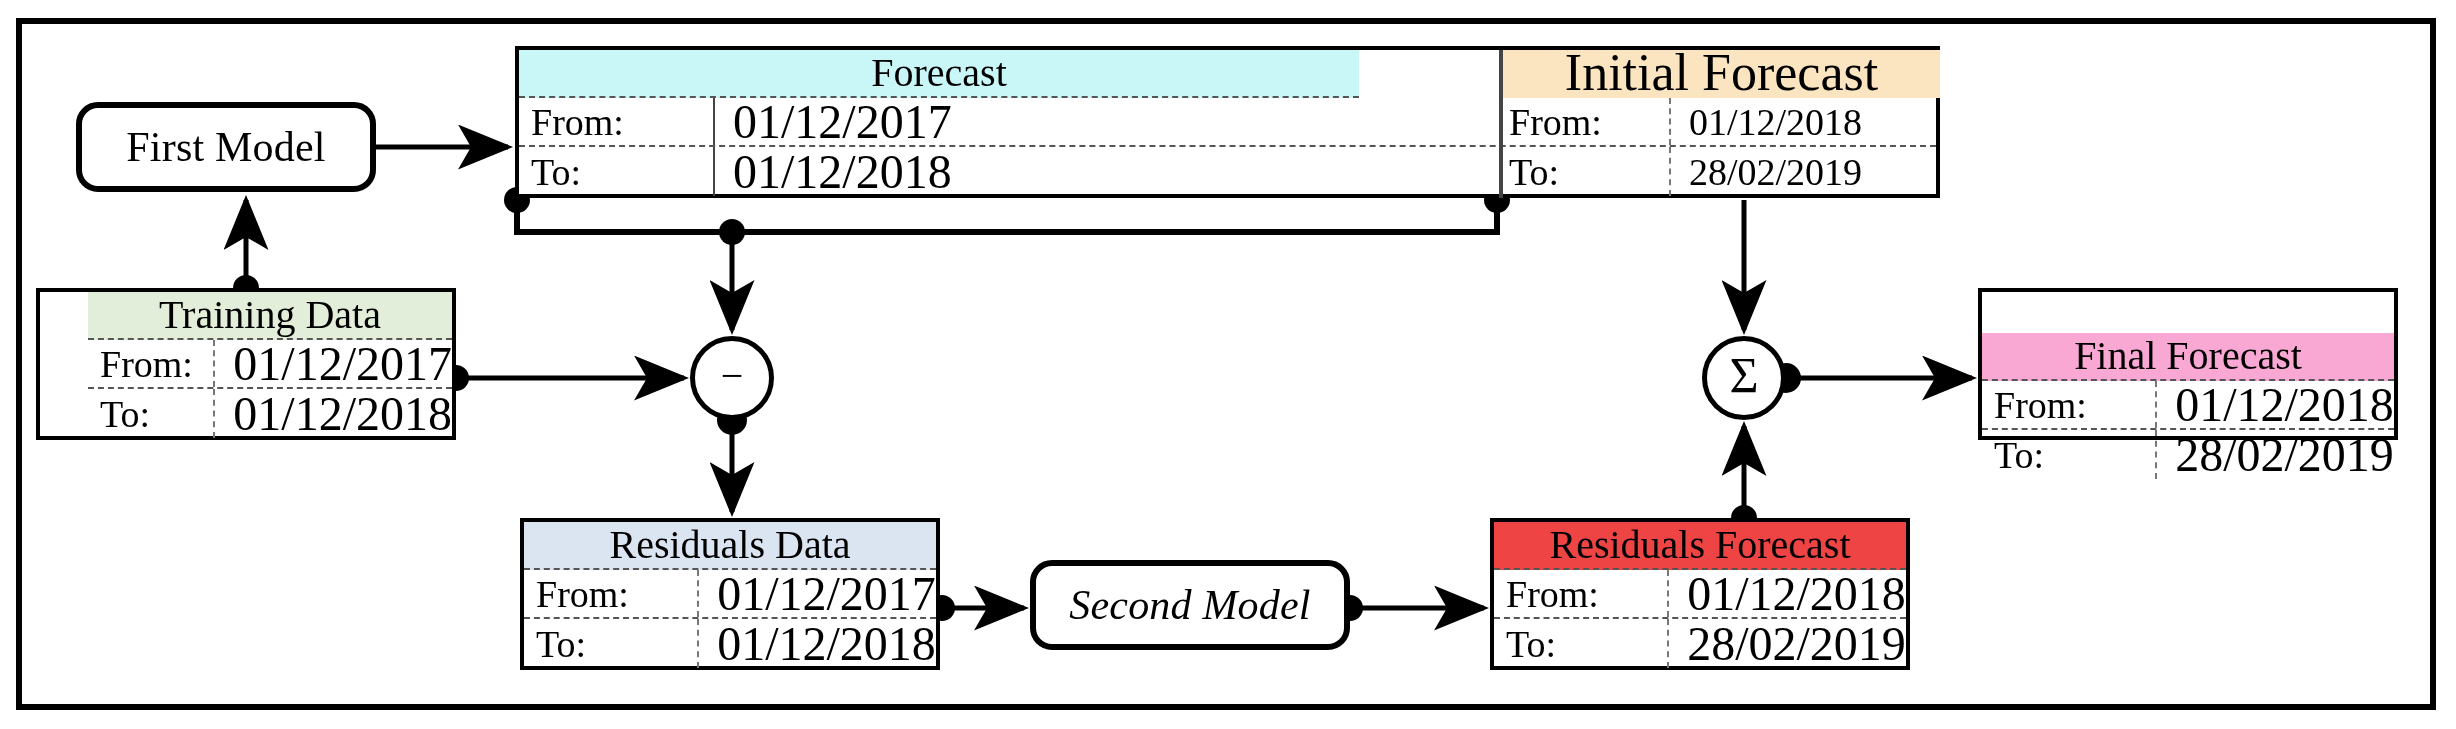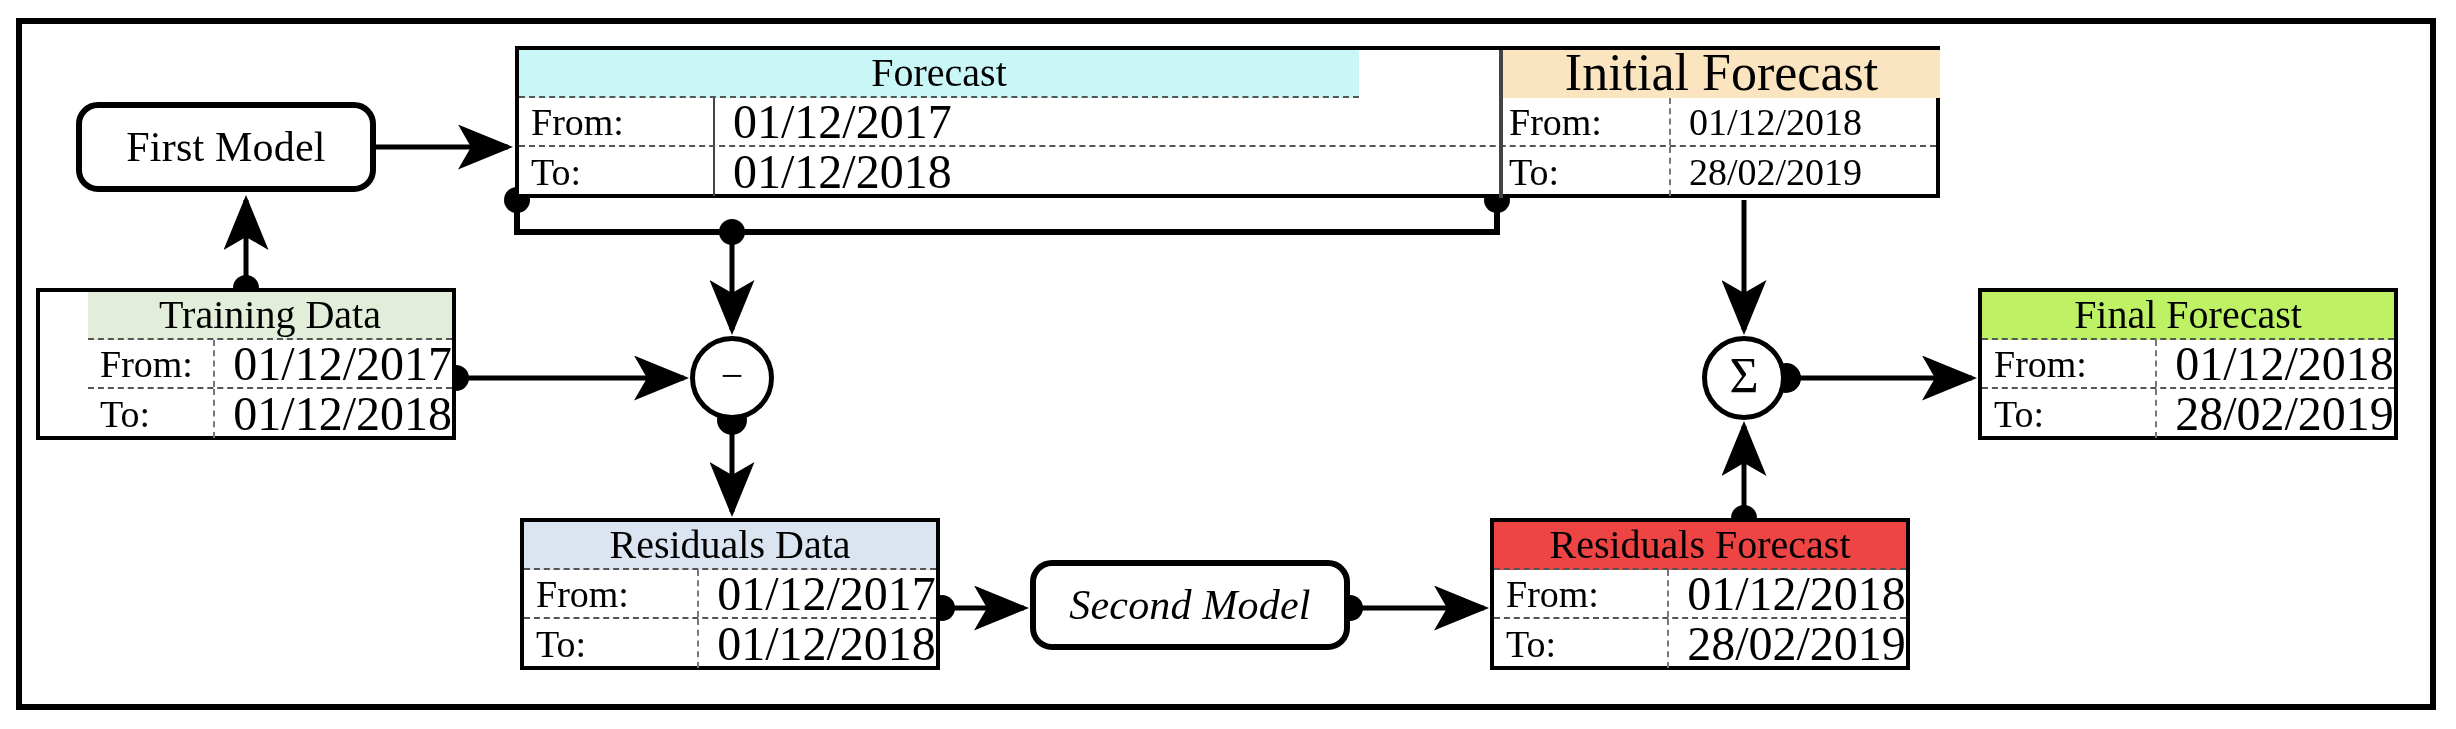--- a/index.html
+++ b/index.html
@@ -235,21 +235,21 @@
       <div class="key">From:</div>
       <div class="val">01/12/2018</div>
     </div>
     <div class="row">
       <div class="key">To:</div>
       <div class="val">28/02/2019</div>
     </div>
   </div>
 
   <div class="dtable t3" id="tbl-final">
-    <div class="hdr" style="background: #bef264;">Final Forecast</div>
+    <div class="hdr" style="background: #f9a8d4; margin-top: 41px;">Final Forecast</div>
     <div class="row top">
       <div class="key">From:</div>
       <div class="val">01/12/2018</div>
     </div>
     <div class="row">
       <div class="key">To:</div>
       <div class="val">28/02/2019</div>
     </div>
   </div>
 

